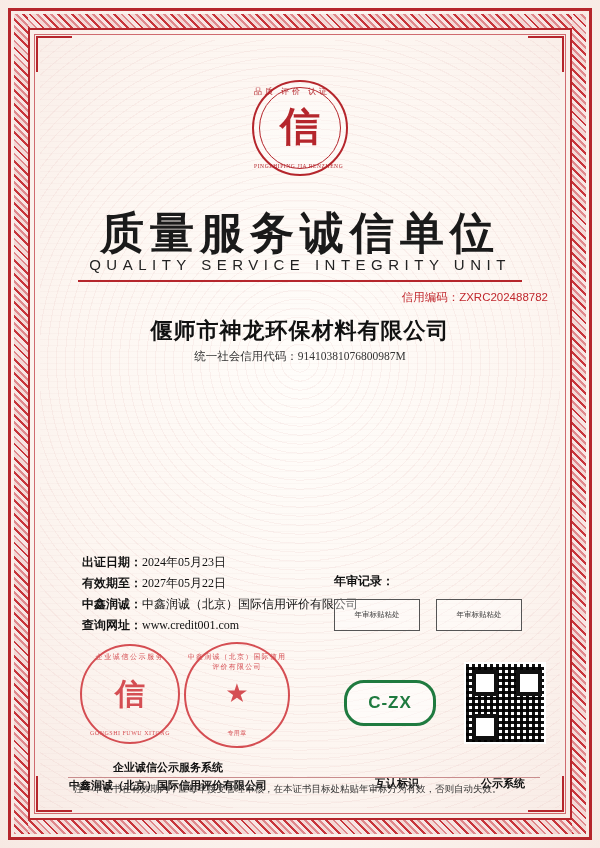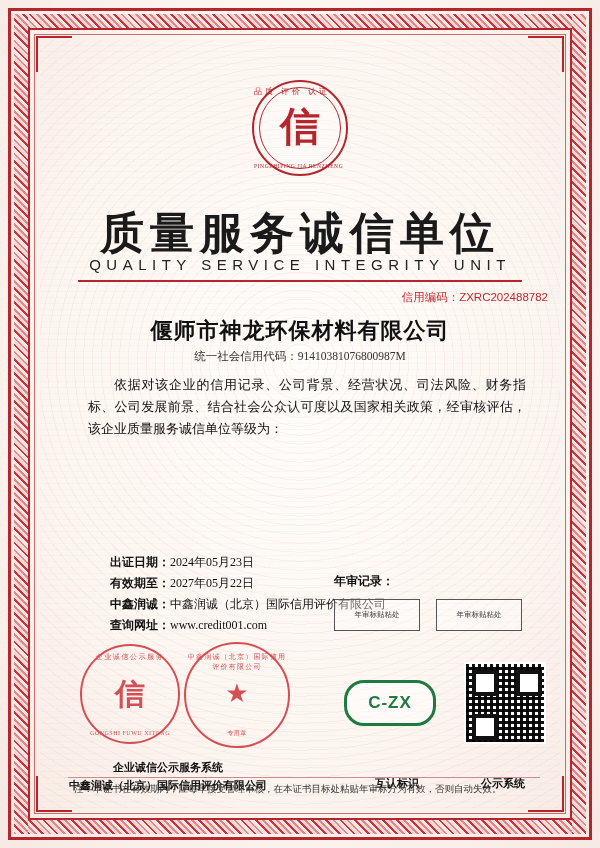--- a/index.html
+++ b/index.html
@@ -157,21 +157,21 @@
     font-weight:bold;
     font-size:52px;
     letter-spacing:2px;
     font-family:"Liberation Serif", serif;
   }
 
   .details{
     position:absolute;left:38px;top:508px;
     font-size:12px;color:#111;line-height:21px;
   }
-  .details div{white-space:nowrap;margin-left:28px;}
+  .details div{white-space:nowrap;}
   .details .lbl{font-weight:bold;}
 
   .annual{
     position:absolute;left:290px;top:529px;
     font-size:12px;color:#111;font-weight:bold;
   }
   .stamp-box{
     position:absolute;top:555px;
     width:84px;height:30px;
     border:1px solid #555;
@@ -298,21 +298,20 @@
 
     <div class="credit-code">
       <span>信用编码：</span><span>ZXRC202488782</span>
     </div>
 
     <div class="company">偃师市神龙环保材料有限公司</div>
     <div class="usci">
       <span>统一社会信用代码：</span><span>91410381076800987M</span>
     </div>
 
-    <div class="body-text">依据对该企业的信用记录、公司背景、经营状况、司法风险、财务指标、公司发展前景、结合社会公众认可度以及国家相关政策，经审核评估，该企业质量服务诚信单位等级为：</div>
 
 
     <div class="details">
       <div>
         <span class="lbl">出证日期：</span><span>2024年05月23日</span>
       </div>
       <div>
         <span class="lbl">有效期至：</span><span>2027年05月22日</span>
       </div>
       <div>

